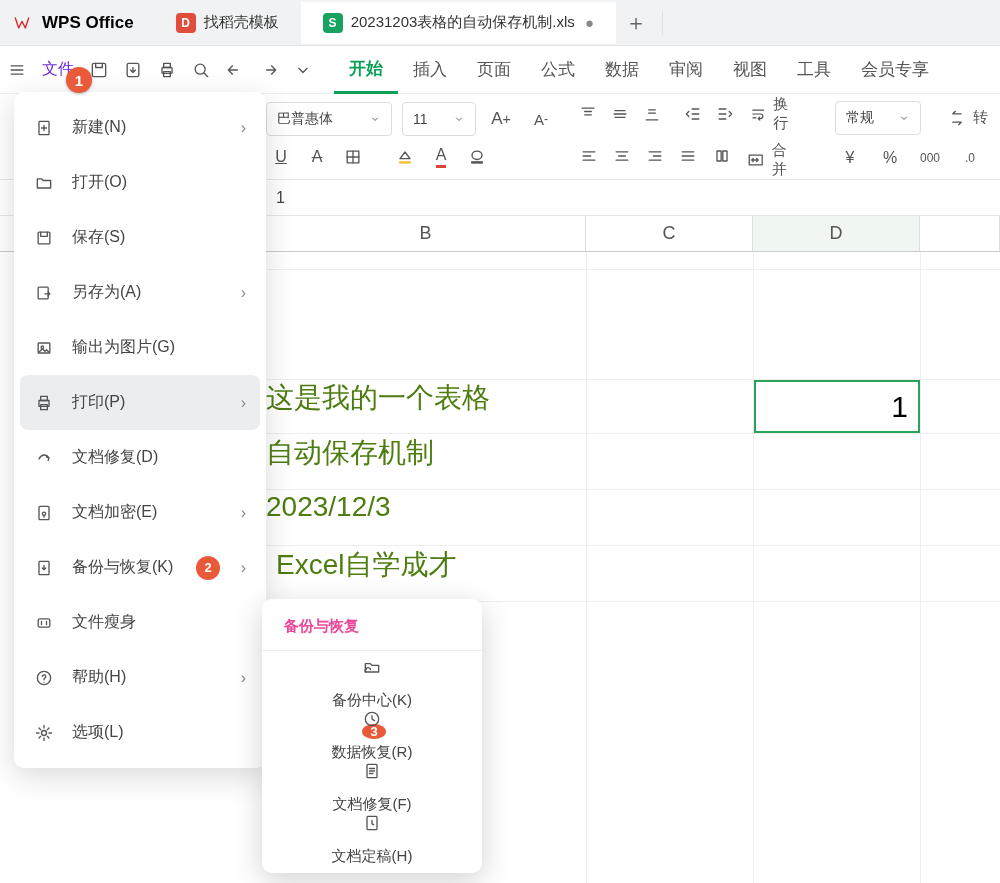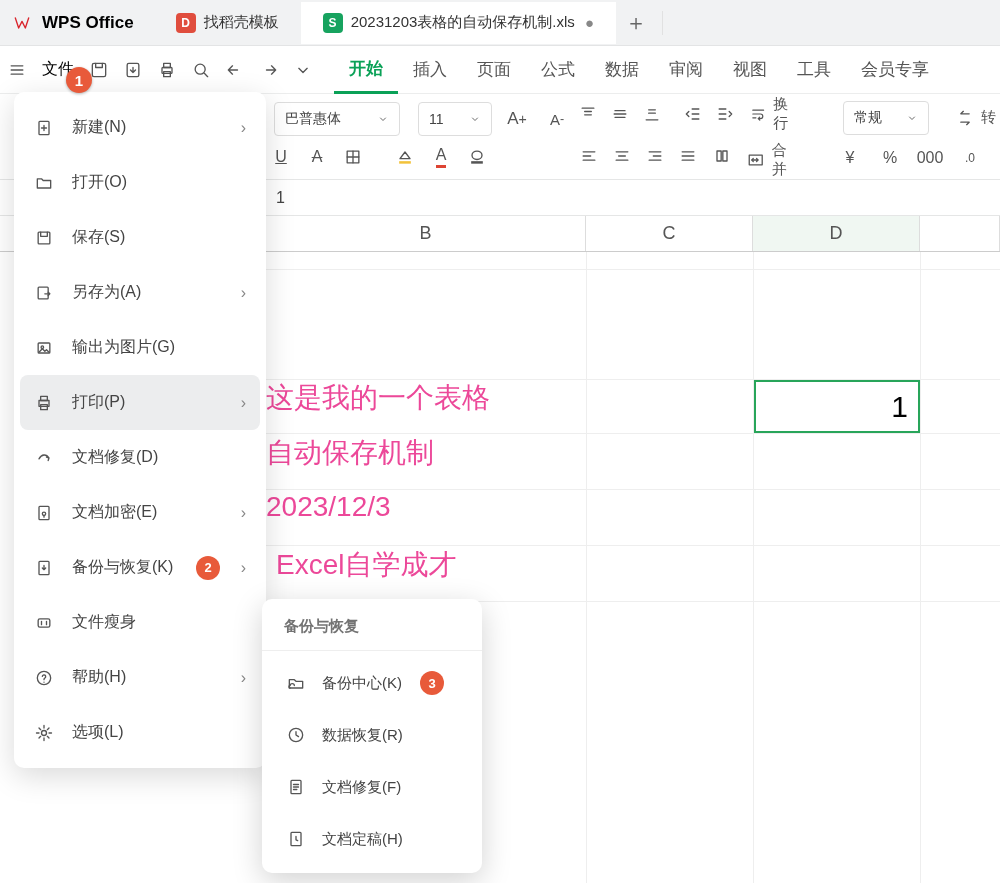--- a/index.html
+++ b/index.html
@@ -14,30 +14,30 @@
     .tab-icon { width: 20px; height: 20px; margin-right: 8px; display: inline-flex; align-items: center; justify-content: center; border-radius: 4px; font-size: 12px; font-weight: bold; color: #fff; }
     .icon-docer { background: #e04d3d; }
     .icon-sheet { background: #17a35f; }
     .tab-dirty { margin-left: 10px; color: #888; }
     .tab-add { width: 40px; text-align: center; font-size: 22px; color: #666; }
     .tab-divider { width: 1px; height: 24px; background: #e1e1e1; margin: 0 6px; }
     
     
     .toolbar-row { height: 48px; display: flex; align-items: center; border-bottom: 1px solid #eceded; }
     .tool-btn { width: 34px; height: 48px; display: inline-flex; align-items: center; justify-content: center; color: #555; }
-    .file-btn { display: flex; align-items: center; padding: 0 8px; height: 48px; color: #000000; font-size: 16px; justify-content: center; }
+    .file-btn { display: flex; align-items: center; padding: 0 8px; height: 48px; color: #6d28d9; font-size: 16px; justify-content: center; }
     .badge { width: 26px; height: 26px; border-radius: 50%; color: #fff; display: inline-flex; align-items: center; justify-content: center; font-size: 15px; font-weight: 600; background: #e85a3a; box-shadow: 0 1px 3px rgba(0,0,0,.3); }
     .badge-1 { position: absolute; left: 66px; top: 67px; z-index: 30; }
     .ribbon-tabs { display: flex; margin-left: 14px; }
     .ribbon-tab { padding: 12px 15px; height: 48px; display: flex; align-items: center; font-size: 17px; color: #555; cursor: pointer; }
     .ribbon-tab.active { color: #0aa157; font-weight: 600; border-bottom: 3px solid #0aa157; }
     
     
     .format-row { height: 86px; display: flex; align-items: center; border-bottom: 1px solid #e5e6e6; position: relative; background:#fff; }
-    .dropdown-combo { height: 34px; border: 1px solid #ddd; display: inline-flex; align-items: center; justify-content: space-between; padding: 0 10px; font-size: 14px; color: #444; border-radius: 4px; margin-left: 8px; }
+    .dropdown-combo { height: 34px; border: 1px solid #ddd; display: inline-flex; align-items: center; justify-content: space-between; padding: 0 10px; font-size: 14px; color: #444; border-radius: 4px; }
     .group-sep { width: 1px; height: 70px; background: #eee; margin: 0 6px; }
     .mini-icon { width: 30px; height: 30px; display: inline-flex; align-items: center; justify-content: center; color: #555; }
     .label-btn { display: inline-flex; align-items: center; gap: 6px; font-size: 15px; color: #555; padding: 0 6px; }
     
     
     .formula-bar { height: 36px; display: flex; align-items: center; border-bottom: 1px solid #e5e6e6; }
     .fx-icon { font-style: italic; font-family: serif; font-size: 17px; color: #666; padding: 0 10px; }
     .fx-search { width: 30px; display: flex; align-items: center; justify-content: center; color: #666; }
     .formula-input { flex: 1; padding-left: 10px; font-size: 16px; color: #444; }
     
@@ -45,36 +45,36 @@
     .col-headers { height: 36px; display: flex; border-bottom: 1px solid #ccc; font-size: 18px; color: #555; }
     .col-head { display: flex; align-items: center; justify-content: center; border-right: 1px solid #ddd; }
     .ch-left { width: 266px; }
     .ch-B { width: 320px; }
     .ch-C { width: 167px; }
     .ch-D { width: 167px; background: #f0f7f2; }
     .ch-E { flex: 1; }
     
     
     .grid { position: relative; height: 700px; }
-    .cell-text { position: absolute; font-size: 28px; color: #ec4899; }
+    .cell-text { position: absolute; font-size: 28px; color: #4d7c0f; }
     .cell-d { position: absolute; left: 754px; top: 128px; width: 166px; height: 53px; border: 2px solid #28a55a; display: flex; align-items: center; justify-content: flex-end; padding-right: 10px; font-size: 30px; }
     .row-border { position: absolute; left: 266px; right: 0; border-bottom: 1px solid #eee; }
     .col-border { position: absolute; top: 0; bottom: 0; border-right: 1px solid #eee; }
     
     
     .file-menu { position: absolute; left: 14px; top: 92px; width: 252px; background: #fff; border-radius: 10px; box-shadow: 0 8px 30px rgba(0,0,0,.15); z-index: 20; padding: 8px 0; }
     .menu-item { height: 55px; margin: 0 6px; border-radius: 8px; display: flex; align-items: center; padding: 0 12px; gap: 16px; font-size: 16px; color: #444; cursor: pointer; position: relative; }
     .menu-item:hover, .menu-item.hover { background: #ecedee; }
     .menu-icon { width: 24px; height: 24px; display: inline-flex; align-items: center; justify-content: center; color: #555; }
     .chevron { position: absolute; right: 14px; color: #888; }
     
     
     .sub-menu { position: absolute; left: 262px; top: 599px; width: 220px; background: #fff; border-radius: 10px; box-shadow: 0 8px 30px rgba(0,0,0,.18); z-index: 25; padding: 14px 0 8px 0; }
-    .sub-title { font-size: 15px; font-weight: 600; color: #737373; padding: 4px 22px 14px; border-bottom: 1px solid #eee; margin-bottom: 6px; }
-    .sub-item { height: 52px; display: flex; align-items: center; gap: 14px; padding: 0 22px; font-size: 15px; color: #444; cursor: pointer; }
+    .sub-title { font-size: 15px; font-weight: 600; color: #ec4899; padding: 4px 22px 14px; border-bottom: 1px solid #eee; margin-bottom: 6px; }
+    .sub-item { height: 52px; display: flex; align-items: center; gap: 14px; padding: 0 22px; font-size: 15px; color: #444; cursor: pointer; flex-direction: column; }
     .sub-badge { width: 24px; height: 24px; border-radius: 50%; background: #e85a3a; color: #fff; display: inline-flex; align-items: center; justify-content: center; font-size: 13px; font-weight: 600; margin-left: 4px; }
     
     svg { width: 20px; height: 20px; stroke: currentColor; fill: none; stroke-width: 1.6; stroke-linecap: round; stroke-linejoin: round; }
   </style>
 </head>
 <body>
 
 <div class="title-bar">
   <span class="app-logo">
     <svg viewBox="0 0 24 24">
@@ -291,21 +291,21 @@
       <span class="label-btn">
         <svg viewBox="0 0 24 24">
             <path d="M7 7h10M7 7l3-3M7 17h10m0 0l-3 3"></path>
           </svg>
         <span>转</span>
       </span>
     </div>
     <div style="display:flex; gap:10px; align-items:center;">
       <span class="mini-icon">¥</span>
       <span class="mini-icon">%</span>
-      <span class="mini-icon" style="font-size:16px">000</span>
+      <span class="mini-icon" style="font-size:12px">000</span>
       <span class="mini-icon" style="font-size:12px">.0</span>
     </div>
   </div>
 </div>
 
 <div class="formula-bar">
   <div style="width:266px; display:flex; justify-content:flex-end; align-items:center;">
     <span class="fx-search">
       <svg viewBox="0 0 24 24">
           <circle cx="11" cy="11" r="6"></circle>

